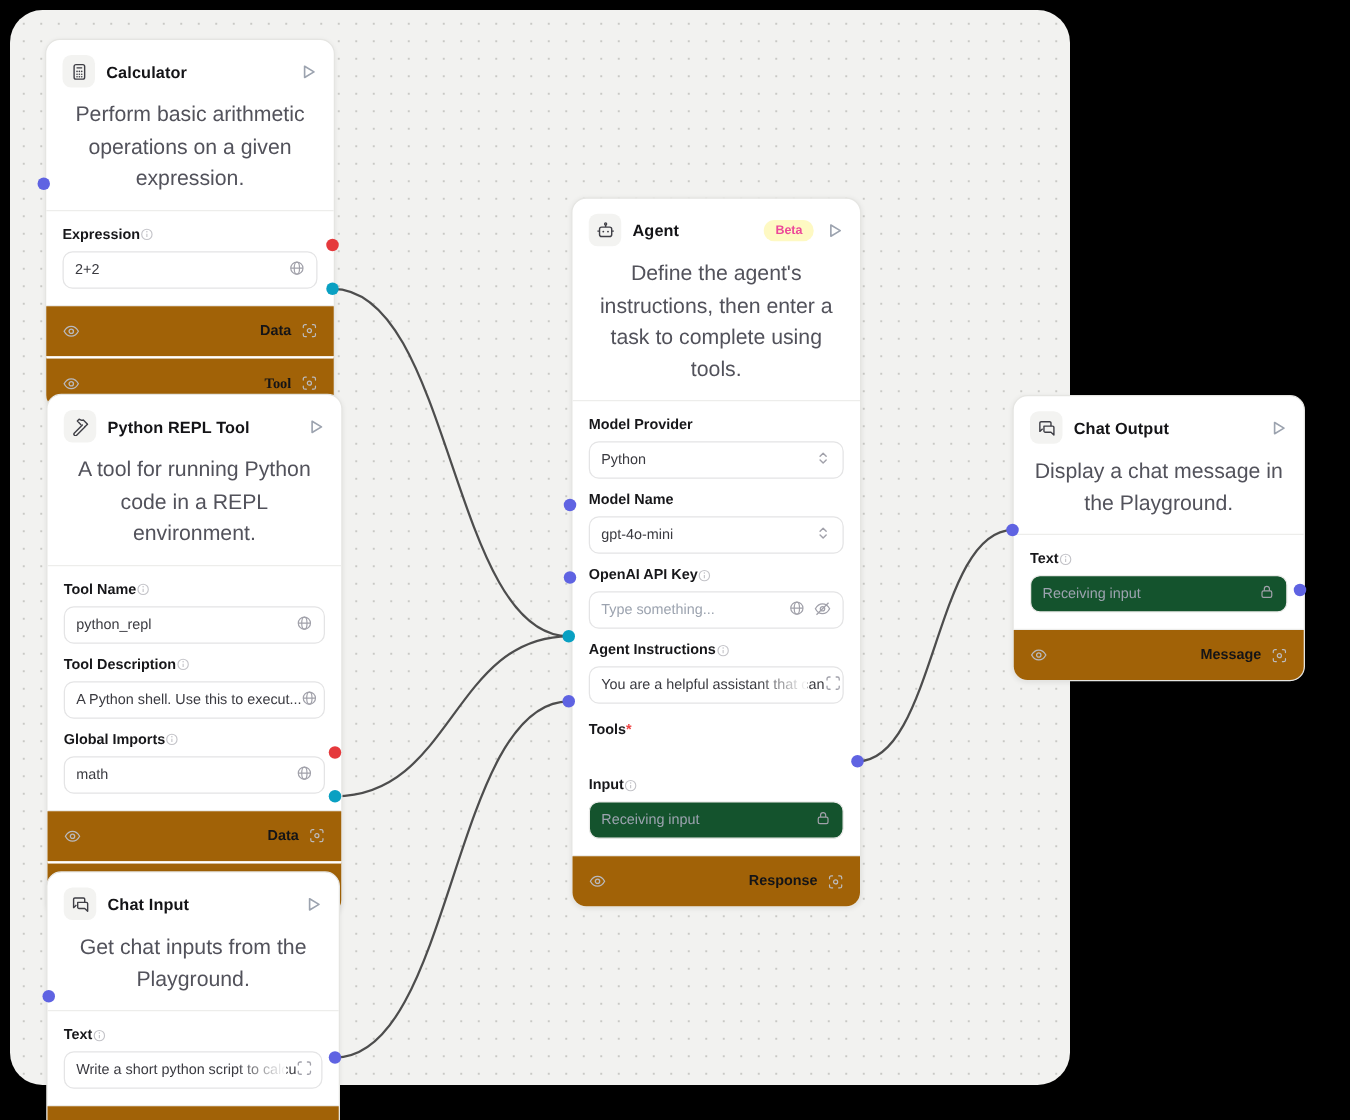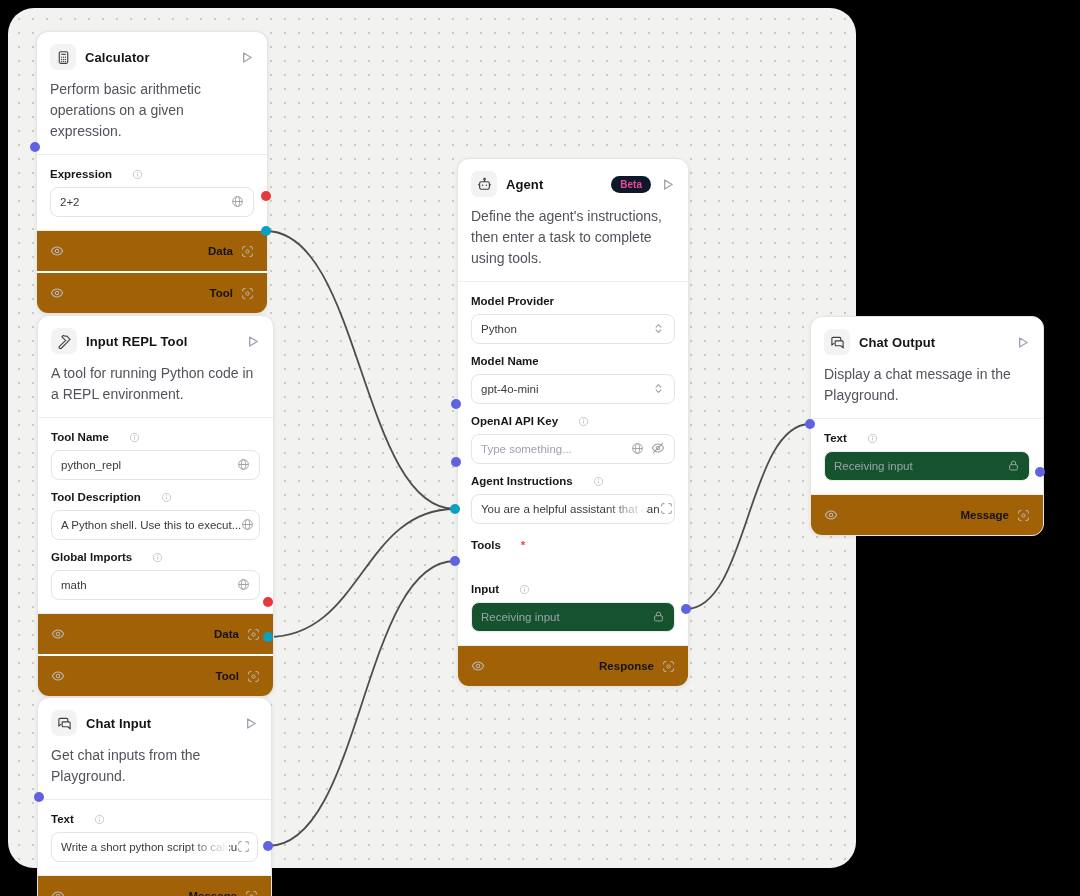--- a/index.html
+++ b/index.html
@@ -21,43 +21,43 @@
   #node-agent{left:457px;top:158px;width:230px;}
   #node-chat-output{left:810px;top:316px;width:232px;}
 
   .node-header{display:flex;align-items:center;gap:9px;padding:12px 13px 9px;}
   .node-icon{width:26px;height:26px;border-radius:7px;background:#f3f3f1;flex:0 0 auto;
     display:flex;align-items:center;justify-content:center;color:#3f3f46;}
   .node-title{font-size:13px;font-weight:700;color:#141417;letter-spacing:.1px;}
   .spacer{flex:1;}
   .badge-beta{font-size:10px;font-weight:700;padding:3px 9px;border-radius:10px;}
   .play-btn{color:#9ca3af;display:flex;align-items:center;cursor:pointer;}
-  .node-desc{padding:0 13px 12px;font-size:14px;color:#52525b;line-height:1.5;}
+  .node-desc{padding:0 13px 12px;font-size:17px;color:#52525b;line-height:1.5;text-align:center;}
   .node-divider{border-top:1px solid #ededeb;}
   .node-body{padding:2px 13px 13px;}
   .fgroup{margin-top:11px;}
-  .flabel{font-size:11.5px;font-weight:700;color:#17171a;display:flex;align-items:center;gap:20px;margin-bottom:7px;text-align:center;}
+  .flabel{font-size:11.5px;font-weight:700;color:#17171a;display:flex;align-items:center;gap:0;margin-bottom:7px;text-align:center;}
   .req{color:#ef4444;font-weight:700;}
   .info-ic{color:#c3c3c8;display:flex;align-items:center;}
   .tinput{height:28px;border:1px solid #e4e4e5;border-radius:8px;background:#fff;
     display:flex;align-items:center;padding:0 9px;font-size:11.5px;color:#3a3a40;
     position:relative;overflow:hidden;white-space:nowrap;}
   .tinput .val{white-space:nowrap;}
   .tinput .ph{color:#9ca3af;}
   .tinput .icons{margin-left:auto;display:flex;align-items:center;gap:7px;color:#a1a1aa;flex:0 0 auto;background:#fff;position:relative;z-index:2;}
   .tinput.disabled{background:#14532d;border-color:#ebebe9;}
   .tinput.disabled .val{color:#9ca3af;}
   .tinput.disabled .icons{background:transparent;}
   .fade::after{content:"";position:absolute;right:28px;top:1px;bottom:1px;width:40px;
     background:linear-gradient(to right, rgba(255,255,255,0), #fff);z-index:1;}
   .tools-gap{height:14px;}
 
   .outs{border-top:1px solid #ededeb;}
   .out-row{height:32px;background:#a16207;display:flex;align-items:center;gap:8px;padding:4px 13px;}
-  .out-row + .out-row{border-top:2px solid #fff;}
+  .out-row + .out-row{border-top:2px solid #fff;font-family:Liberation Serif, serif;}
   .out-row:last-child{border-radius:0 0 11px 11px;}
   .out-eye{color:#b9b9bd;display:flex;align-items:center;cursor:pointer;}
   .out-label{margin-left:auto;font-size:11.5px;font-weight:700;color:#141417;}
   .out-scan{color:#bcbcc0;display:flex;align-items:center;cursor:pointer;}
 
   .handle{position:absolute;width:10px;height:10px;border-radius:50%;z-index:3;
     transform:translate(-50%,-50%);cursor:crosshair;}
   .h-purple{background:#5f63e2;}
   .h-teal{background:#09a0c2;}
   .h-red{background:#e5393c;}
@@ -214,21 +214,21 @@
       </div>
     </div>
 
     <div class="node" id="node-python-repl">
       <div class="node-header">
         <span class="node-icon">
             <svg width="15" height="15">
               <use href="#i-hammer"></use>
             </svg>
           </span>
-        <span class="node-title">Input REPL Tool</span>
+        <span class="node-title">Python REPL Tool</span>
         <span class="spacer"></span>
         <span class="play-btn">
             <svg width="15" height="15">
               <use href="#i-play"></use>
             </svg>
           </span>
       </div>
       <div class="node-desc">A tool for running Python code in a REPL environment.</div>
       <div class="node-divider"></div>
       <div class="node-body">
@@ -373,21 +373,21 @@
 
     <div class="node" id="node-agent">
       <div class="node-header">
         <span class="node-icon">
             <svg width="15" height="15">
               <use href="#i-bot"></use>
             </svg>
           </span>
         <span class="node-title">Agent</span>
         <span class="spacer"></span>
-        <span class="badge-beta" style="background:#0f172a;color:#ec4899;">Beta</span>
+        <span class="badge-beta" style="background:#fef9c3;color:#ec4899;">Beta</span>
         <span class="play-btn">
             <svg width="15" height="15">
               <use href="#i-play"></use>
             </svg>
           </span>
       </div>
       <div class="node-desc">Define the agent's instructions, then enter a task to complete using tools.</div>
       <div class="node-divider"></div>
       <div class="node-body">
         <div class="fgroup">

